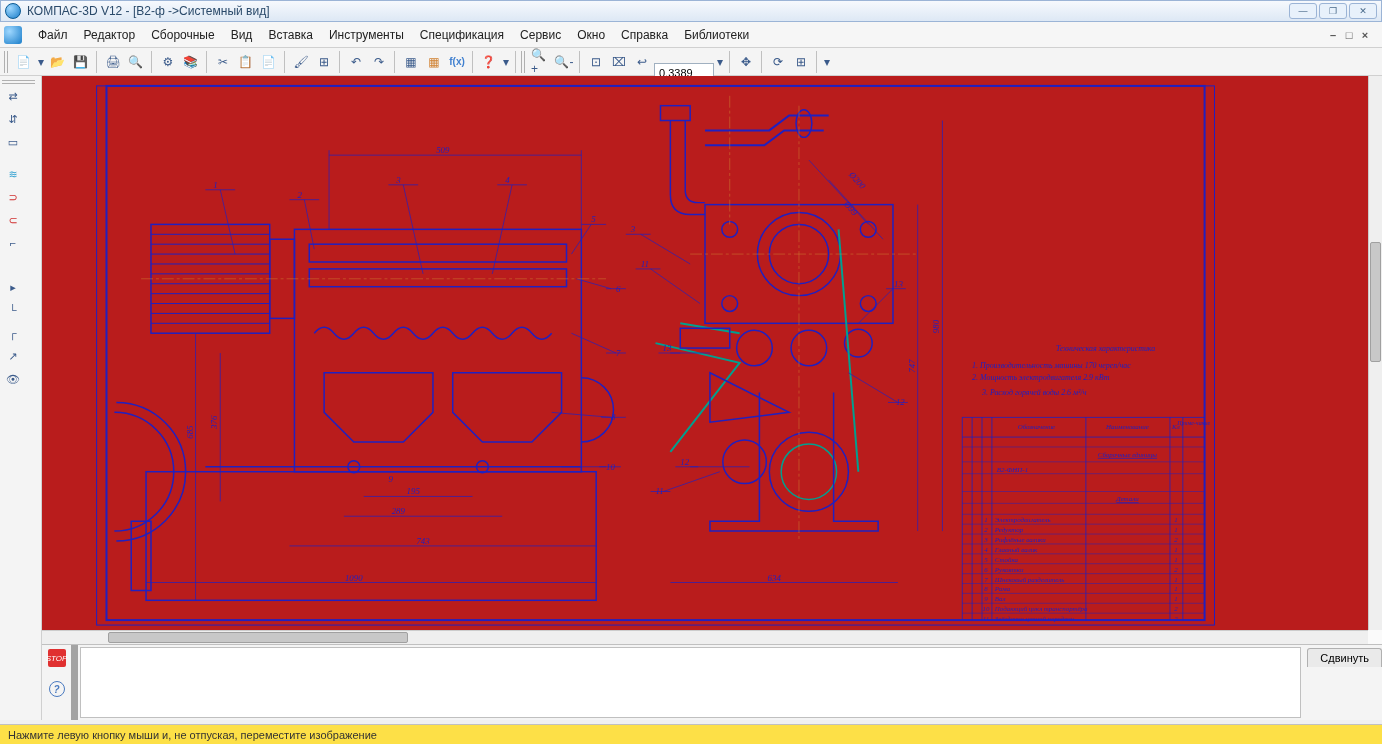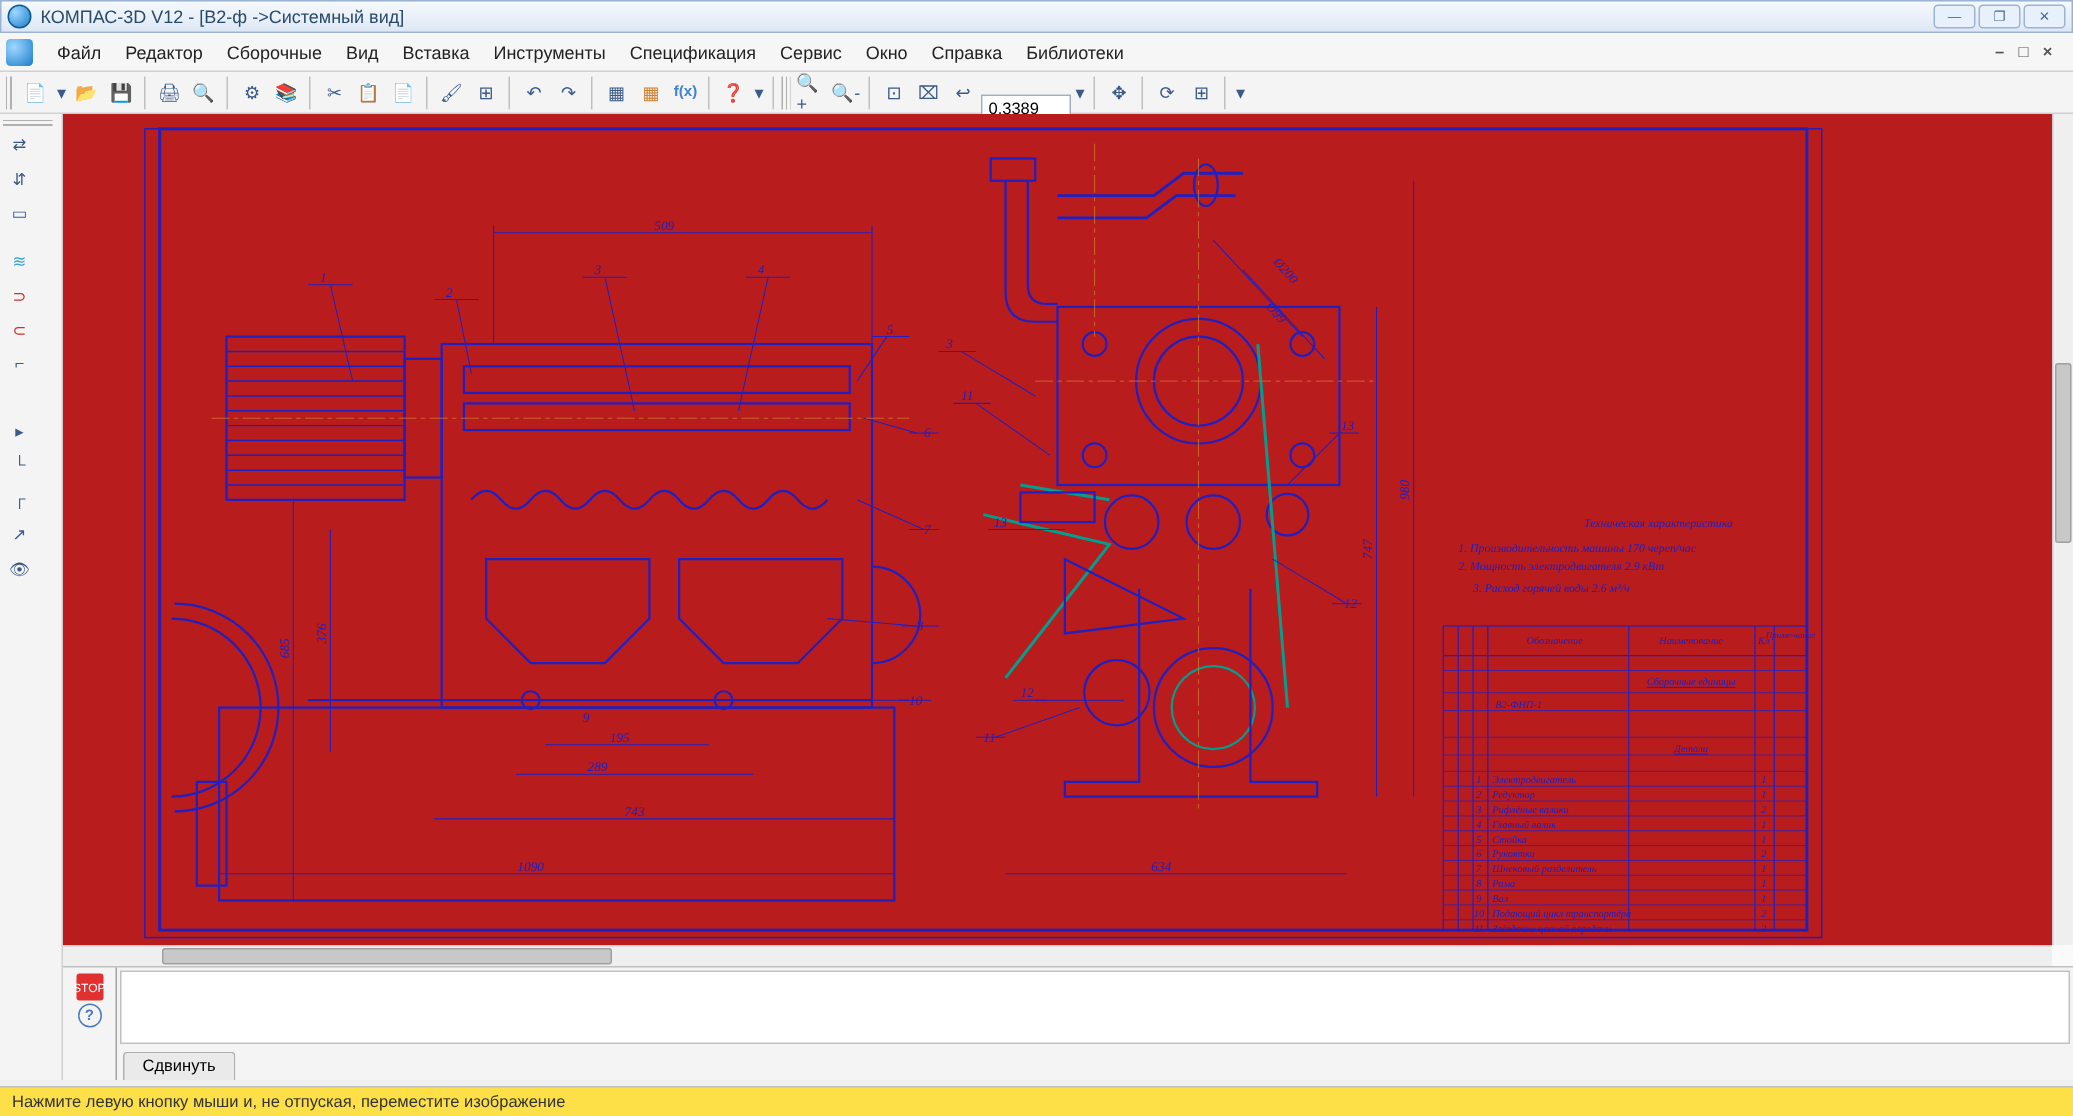--- a/index.html
+++ b/index.html
@@ -141,26 +141,26 @@
   position:absolute; left:0; right:14px; bottom:76px; height:14px;
   background:#efefef; border-top:1px solid #ccc;
 }
 .scrollbar-h .thumb{ position:absolute; top:1px; bottom:1px; left:5%; width:300px; background:#c8c8c8; border:1px solid #a0a0a0; border-radius:2px;}
 .bottom-panel{
   position:absolute; left:0; right:0; bottom:0; height:76px;
   background:#f4f4f4; border-top:1px solid #c0c0c0;
   display:flex;
 }
 .bottom-left{
-  width:36px; border-right:1px solid #a3a3a3;
-  display:flex; flex-direction:column; align-items:center; gap:2px; padding-top:4px;
+  width:36px; border-right:7px solid #a3a3a3;
+  display:flex; flex-direction:column; align-items:center; gap:14px; padding-top:4px;font-style:italic;
 }
 .stop-icon{ width:18px;height:18px; background:#e03030; color:white; font-size:8px; display:flex;align-items:center;justify-content:center; border-radius:2px; transform:rotate(0deg);}
 .help-icon{ width:16px;height:16px; border:1px solid #4a7ac0; border-radius:50%; color:#4a7ac0; font-size:10px; display:flex;align-items:center;justify-content:center; font-weight:bold;}
-.bottom-right{ flex:1; display:flex; flex-direction:column;}
+.bottom-right{ flex:1; display:flex; flex-direction:row;}
 .bottom-field{
   flex:1; background:white; border:1px solid #c0c0c0; margin:2px;
 }
 .tab-row{ height:22px; display:flex; align-items:flex-end; padding-left:4px;}
 .tab{
   padding:3px 12px; background:#eaeaea; border:1px solid #b0b0b0;
   border-bottom:none; border-radius:3px 3px 0 0; font-size:11px; cursor:pointer;
 }
 .statusbar{
   position:absolute; left:0; right:0; bottom:0; height:20px;

